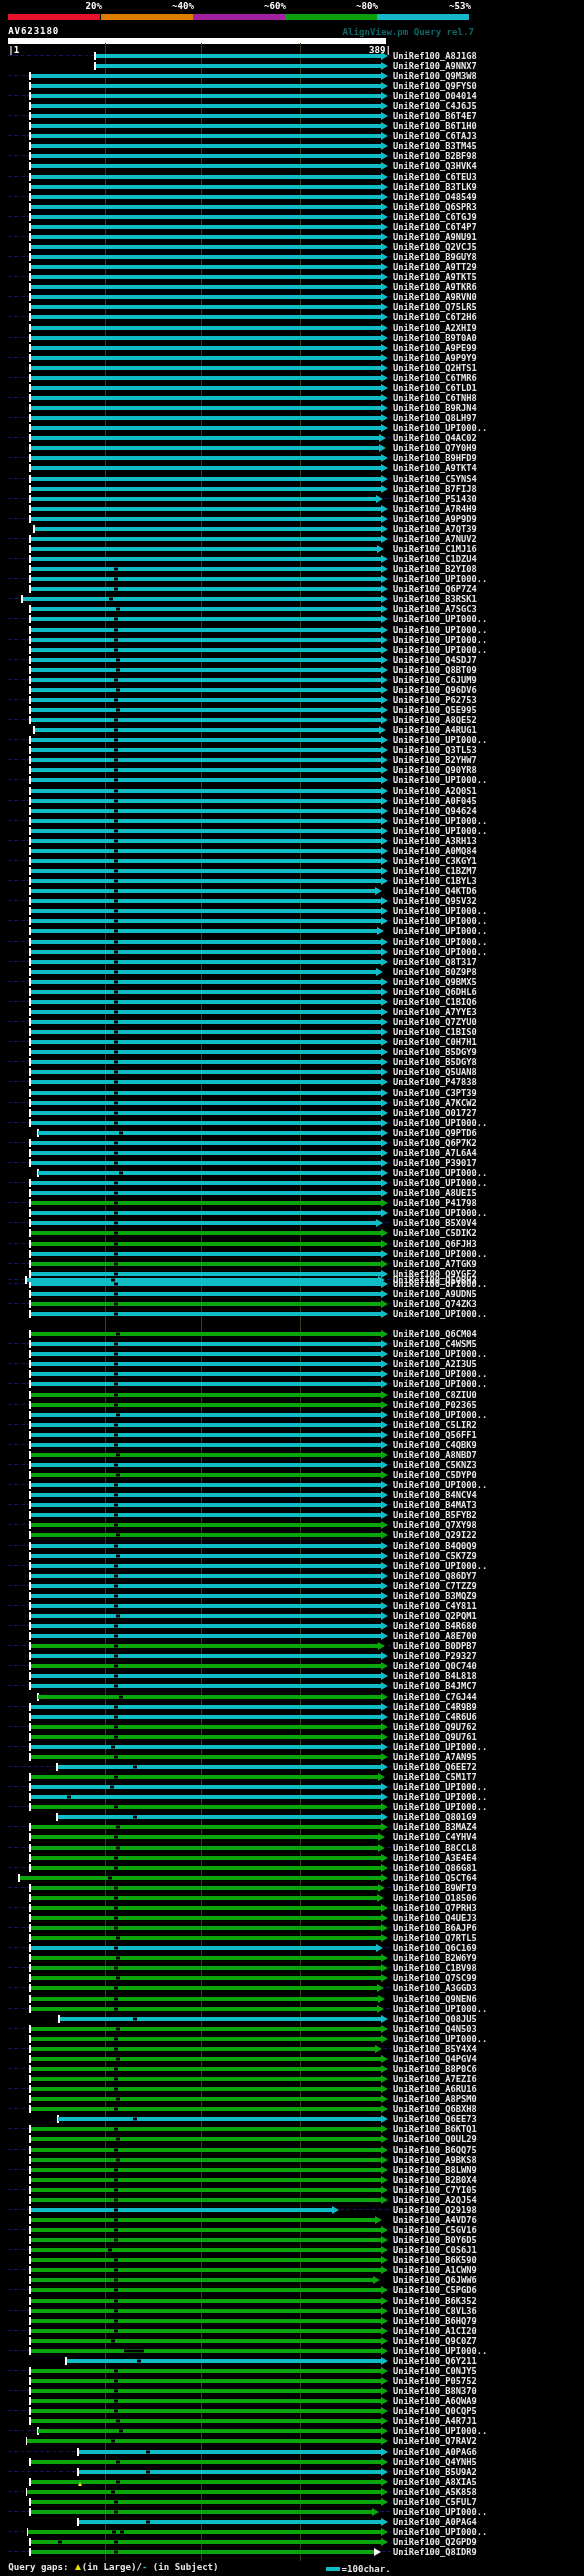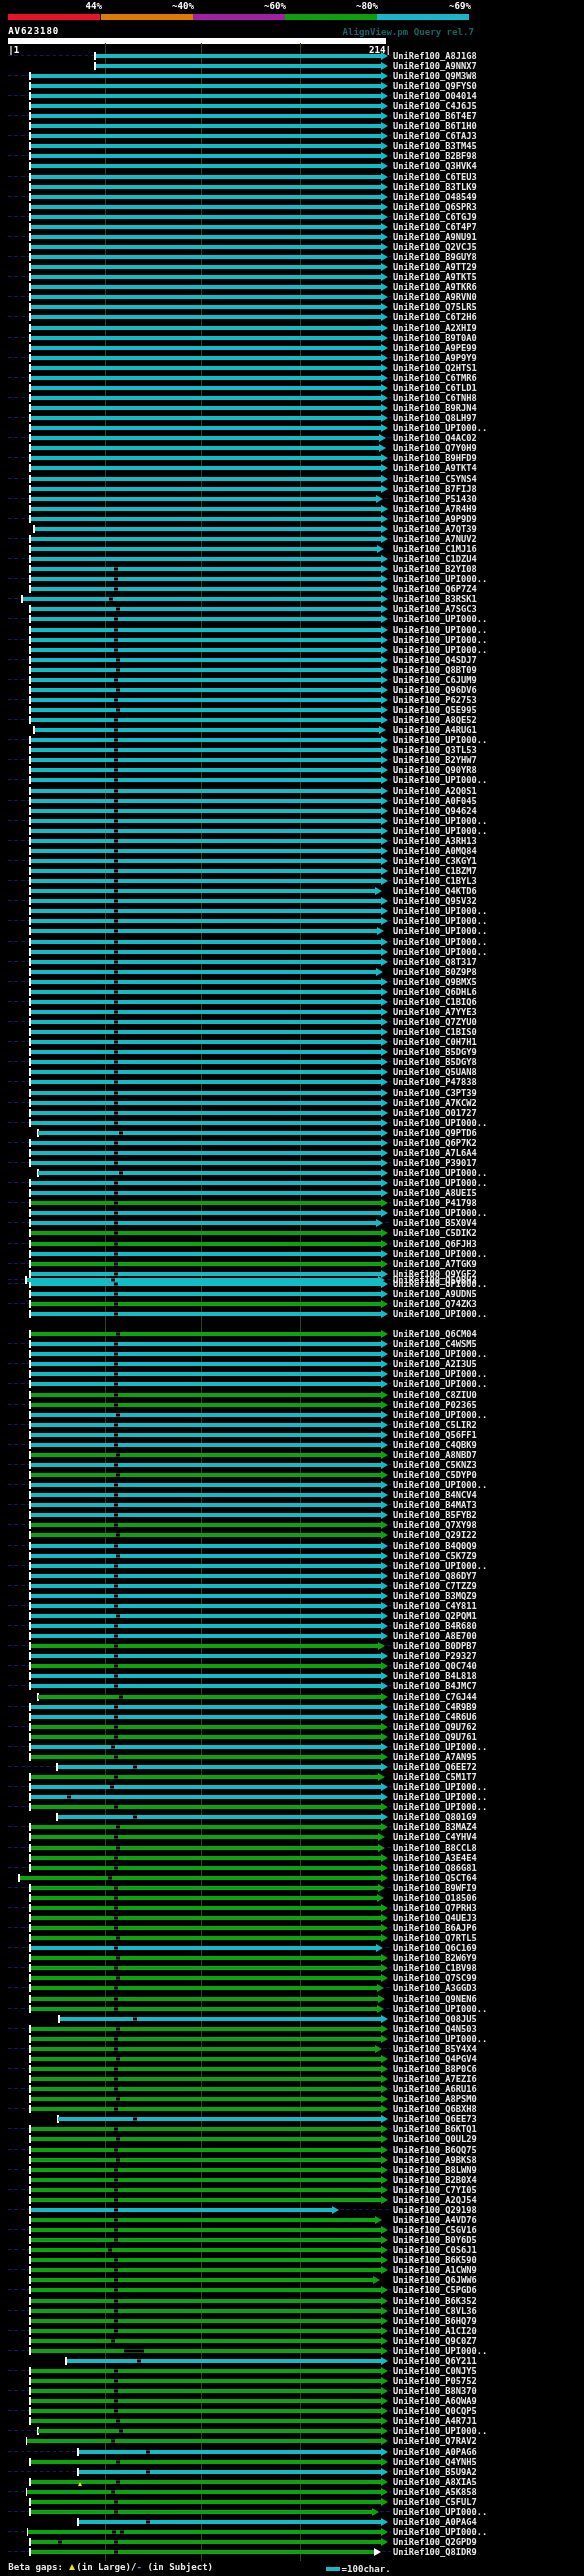--- a/index.html
+++ b/index.html
@@ -32,36 +32,36 @@
   #footer .sdash{color:var(--cyan,#10bcc6);font-weight:bold;}
   #legend{top:2564px;left:326px;display:flex;align-items:center;}
   #legend .swatch{width:13.7px;height:4.6px;background:var(--cyan,#10bcc6);margin-right:1.8px;}
   #legend .ltext{font:bold 9.1px "DejaVu Sans Mono",monospace;color:#e8e8e8;}
 </style>
 </head>
 <body style="--navy: #14146a; --grid: #3c3c18; --yellow: #e6e600; --cyan: #10bcc6;">
 
 <div id="scalebar" class="abs" style="top:0;left:0;width:585px;height:22px;">
     <div class="seg" style="left: 8.2px; width: 92px; background: rgb(232, 19, 43);"></div>
-    <div class="seglabel" style="right: 483px;">44%</div>
+    <div class="seglabel" style="right: 483px;">20%</div>
     <div class="seg" style="left: 101px; width: 92px; background: rgb(222, 124, 0);"></div>
     <div class="seglabel" style="right: 391px;">~40%</div>
     <div class="seg" style="left: 193px; width: 92px; background: rgb(162, 32, 162);"></div>
     <div class="seglabel" style="right: 299px;">~60%</div>
     <div class="seg" style="left: 285px; width: 92px; background: rgb(11, 160, 11);"></div>
     <div class="seglabel" style="right: 207px;">~80%</div>
     <div class="seg" style="left: 377px; width: 92px; background: rgb(23, 182, 201);"></div>
-    <div class="seglabel" style="right: 114px;">~69%</div>
+    <div class="seglabel" style="right: 114px;">~53%</div>
   </div>
 
 <div id="title" class="abs">AV623180</div>
 <div id="subtitle" class="abs">AlignView.pm Query rel.7</div>
 <div id="querybar" class="abs"></div>
 <div id="ruler-left" class="abs">|1</div>
-<div id="ruler-right" class="abs">214|</div>
+<div id="ruler-right" class="abs">389|</div>
 
 <div id="gridlines">
     <div class="gridline" style="left: 105px;"></div>
     <div class="gridline" style="left: 201px;"></div>
     <div class="gridline" style="left: 300px;"></div>
   </div>
 
 <div id="rows">
     <div class="arow" style="top: 51px;">
       <i class="gl" style="left:8.2px;width:88px"></i>
@@ -2604,19 +2604,19 @@
         <i class="t" style="background:#0aa50a;width:3.7px"></i>
         <i class="b" style="background:#0aa50a;width:3.7px"></i>
       </i>
       <i class="arw" style="left:374px;border-left-color:#ffffff"></i>
       <i class="gl" style="left:382px;width:9.1px"></i>
       <span class="lbl">UniRef100_Q8IDR9</span>
     </div>
   </div>
 
 <div id="footer" class="abs">
-  <span>Beta gaps: </span><span class="qtri"></span><span>(in Large)/</span><span class="sdash">-</span><span> (in Subject)</span>
+  <span>Query gaps: </span><span class="qtri"></span><span>(in Large)/</span><span class="sdash">-</span><span> (in Subject)</span>
 </div>
 <div id="legend" class="abs">
   <span class="swatch"></span>
   <span class="ltext">=100char.</span>
 </div>
 
 
 </body></html>

